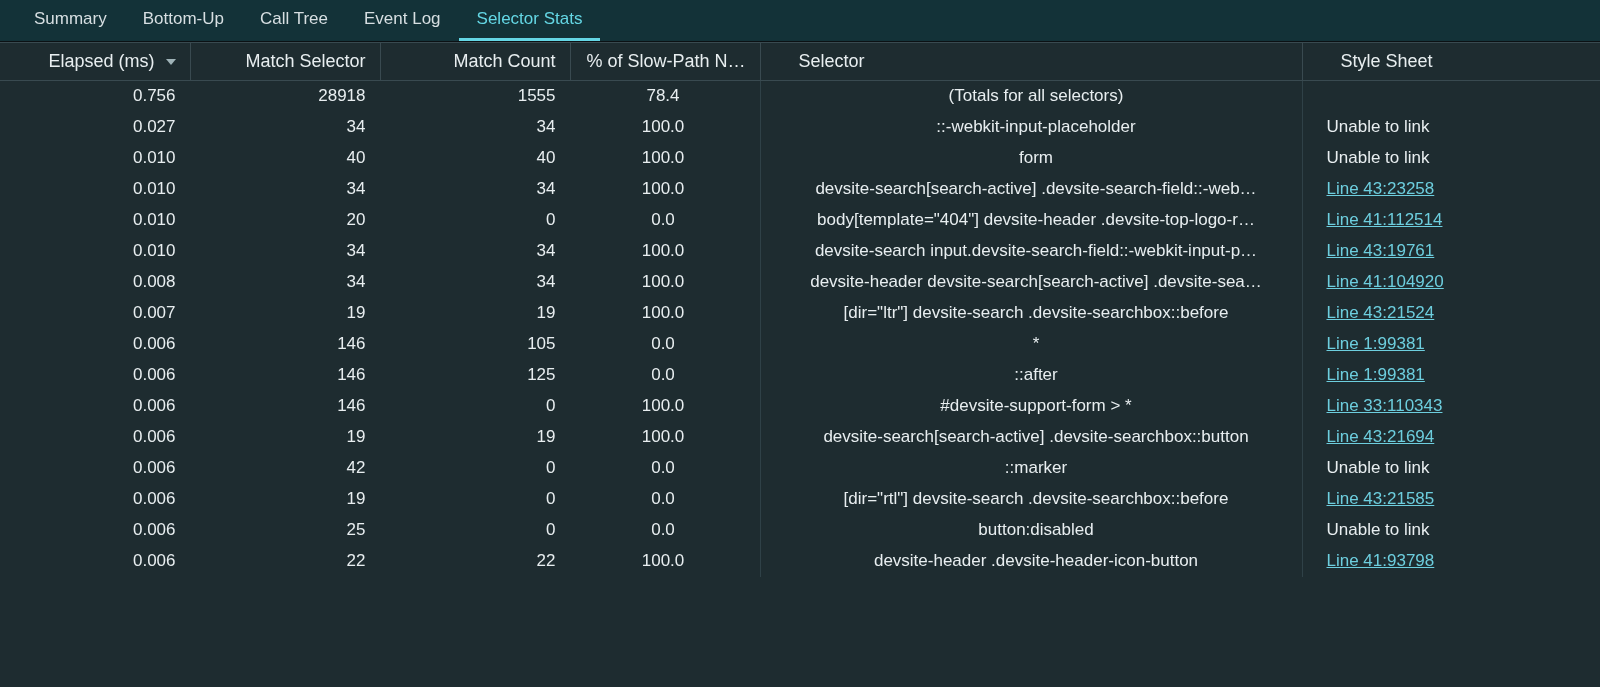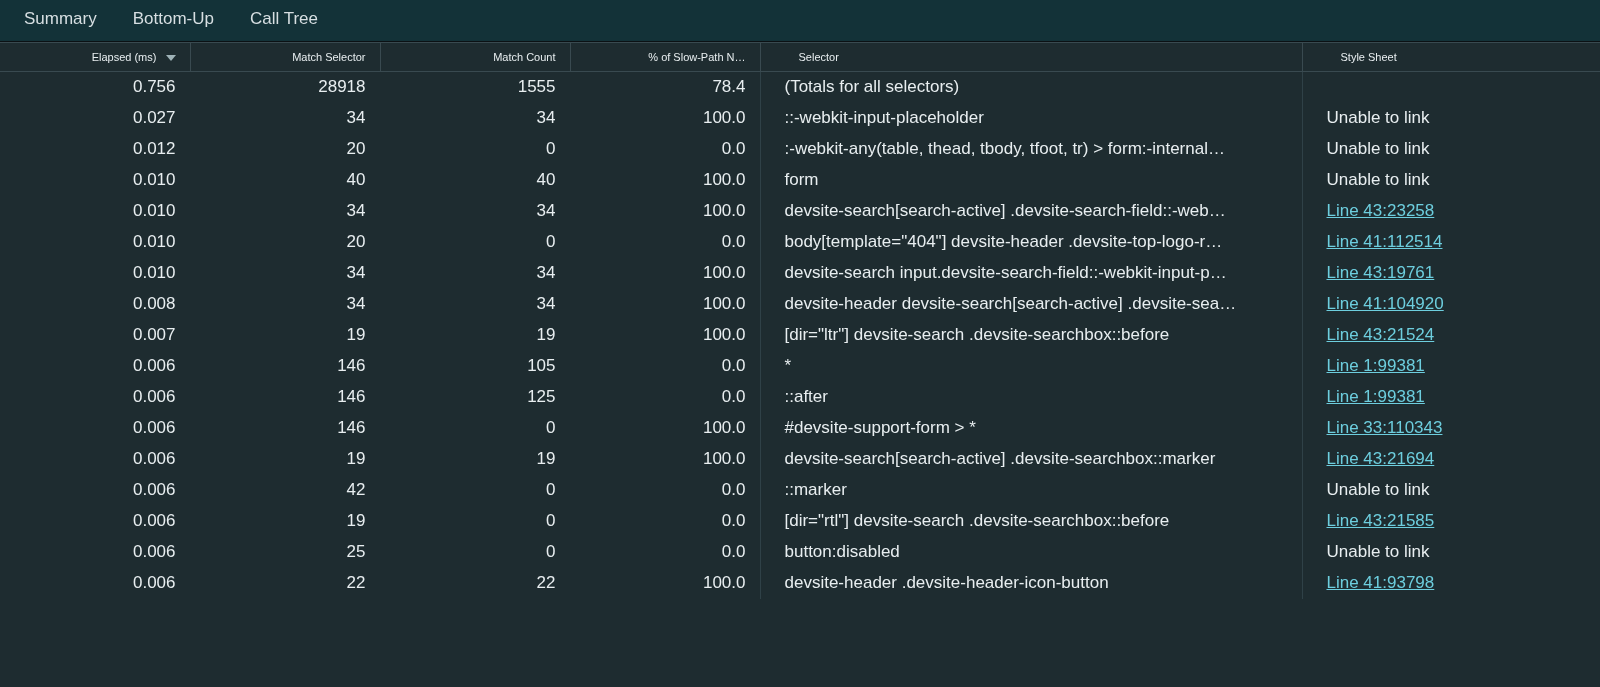--- a/index.html
+++ b/index.html
@@ -24,21 +24,21 @@
     color: var(--row-text);
     width: 1600px;
     height: 687px;
     overflow: hidden;
   }
   .tabs {
     display: flex;
     align-items: stretch;
     background: var(--bg-header);
     height: 42px;
-    padding: 0 6px;
+    padding: 0 16px;
     border-bottom: 1px solid #0b1114;
   }
   .tab {
     padding: 0 18px;
     display: flex;
     align-items: center;
     color: var(--tab-text);
     cursor: pointer;
     font-size: 17px;
     border-bottom: 3px solid transparent;
@@ -62,21 +62,21 @@
   colgroup col.c-attempts  { width: 190px; }
   colgroup col.c-count     { width: 190px; }
   colgroup col.c-pct       { width: 190px; }
   colgroup col.c-selector  { width: 542px; }
   colgroup col.c-sheet     { width: 298px; }
 
   thead th {
     background: var(--col-header-bg);
     color: var(--col-header-text);
     font-weight: 400;
-    font-size: 11px;
+    font-size: 18px;
     text-align: right;
     padding: 8px 14px 8px 10px;
     border-top: 1px solid var(--grid-border);
     border-bottom: 1px solid var(--grid-border);
     border-right: 1px solid var(--grid-border);
     white-space: nowrap;
     overflow: hidden;
     text-overflow: ellipsis;
     cursor: pointer;
   }
@@ -88,21 +88,21 @@
     font-size: 17px;
     text-align: right;
     border-right: 1px solid transparent;
     white-space: nowrap;
     overflow: hidden;
     text-overflow: ellipsis;
     height: 31px;
     vertical-align: middle;
   }
   tbody td.left { text-align: left; padding-left: 24px; }
-  tbody td.border-r { border-right: 1px solid var(--selector-col-border); }
+  tbody td.border-r { border-right: 1px solid var(--selector-col-border); text-align: center; }
   tbody a.sheet-link {
     color: var(--link-color);
     text-decoration: underline;
     cursor: pointer;
   }
   .sort-arrow {
     display: inline-block;
     width: 0; height: 0;
     border-left: 5px solid transparent;
     border-right: 5px solid transparent;
@@ -116,20 +116,26 @@
 
 <div class="tabs" id="tab-bar">
     <div class="tab">
       <span>Summary</span>
     </div>
     <div class="tab">
       <span>Bottom-Up</span>
     </div>
     <div class="tab">
       <span>Call Tree</span>
+    </div>
+    <div class="tab">
+      <span>Event Log</span>
+    </div>
+    <div class="tab active">
+      <span>Selector Stats</span>
     </div>
   </div>
 
 <div class="table-wrap">
   <table>
     <colgroup>
       <col class="c-elapsed">
         <col class="c-attempts">
         <col class="c-count">
       <col class="c-pct">
@@ -160,28 +166,20 @@
         </tr>
         <tr>
           <td>0.027</td>
           <td>34</td>
           <td>34</td>
           <td class="border-r">100.0</td>
           <td class="left border-r">::-webkit-input-placeholder</td>
           <td class="left">Unable to link</td>
         </tr>
         <tr>
-          <td>0.012</td>
-          <td>20</td>
-          <td>0</td>
-          <td class="border-r">0.0</td>
-          <td class="left border-r">:-webkit-any(table, thead, tbody, tfoot, tr) &gt; form:-internal…</td>
-          <td class="left">Unable to link</td>
-        </tr>
-        <tr>
           <td>0.010</td>
           <td>40</td>
           <td>40</td>
           <td class="border-r">100.0</td>
           <td class="left border-r">form</td>
           <td class="left">Unable to link</td>
         </tr>
         <tr>
           <td>0.010</td>
           <td>34</td>
@@ -244,21 +242,21 @@
           <td>0</td>
           <td class="border-r">100.0</td>
           <td class="left border-r">#devsite-support-form &gt; *</td>
           <td class="left"><a class="sheet-link">Line 33:110343</a></td>
         </tr>
         <tr>
           <td>0.006</td>
           <td>19</td>
           <td>19</td>
           <td class="border-r">100.0</td>
-          <td class="left border-r">devsite-search[search-active] .devsite-searchbox::marker</td>
+          <td class="left border-r">devsite-search[search-active] .devsite-searchbox::button</td>
           <td class="left"><a class="sheet-link">Line 43:21694</a></td>
         </tr>
         <tr>
           <td>0.006</td>
           <td>42</td>
           <td>0</td>
           <td class="border-r">0.0</td>
           <td class="left border-r">::marker</td>
           <td class="left">Unable to link</td>
         </tr>

